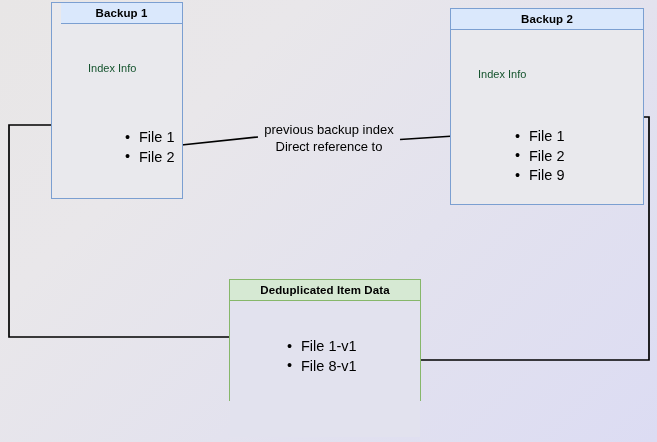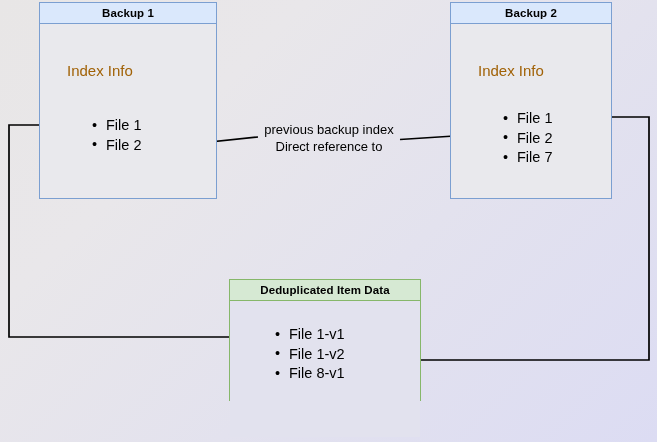--- a/index.html
+++ b/index.html
@@ -61,28 +61,28 @@
   .box.green .box-header {
     background: #d6e9d3;
     border-bottom: 1.6px solid #86b76a;
   }
   .box.green .box-body {
     background: #e2e2ee;
   }
 
   .index-label {
     position: absolute;
-    font-size: 15px;
-    color: #a16207;
+    font-size: 11px;
+    color: #14532d;
     white-space: nowrap;
   }
 
   .file-list {
     position: absolute;
-    margin: 0;
+    margin: 12px;
     padding: 0;
     list-style: none;
   }
   .file-list li {
     font-size: 14.5px;
     color: #000000;
     line-height: 19.5px;
     white-space: nowrap;
     position: relative;
     padding-left: 14px;
@@ -146,49 +146,48 @@
     <g>
       <line x1="400" y1="139.5" x2="493" y2="133.5"></line>
     </g>
 
     <g>
       <line x1="258" y1="137" x2="172" y2="146"></line>
       <polygon class="head" points="161,147.5 175,141 176,151"></polygon>
     </g>
   </svg>
 
-  <div class="box blue" style="left:39px; top:2px; width:178px; height:197px;">
+  <div class="box blue" style="left:51px; top:2px; width:132px; height:197px;padding-left:9px;">
     <div class="box-header">Backup 1</div>
     <div class="box-body" style="height:174px;">
       <div class="index-label" style="left:27px; top:38px;">Index Info</div>
       <ul class="file-list" style="left:52px; top:92px;">
         <li>File 1</li>
         <li>File 2</li>
       </ul>
     </div>
   </div>
 
-  <div class="box blue" style="left:450px; top:2px; width:162px; height:197px;">
+  <div class="box blue" style="left:450px; top:8px; width:194px; height:197px;">
     <div class="box-header">Backup 2</div>
     <div class="box-body" style="height:174px;">
       <div class="index-label" style="left:27px; top:38px;">Index Info</div>
       <ul class="file-list" style="left:52px; top:85px;">
         <li>File 1</li>
         <li>File 2</li>
-        <li>File 7</li>
+        <li>File 9</li>
       </ul>
     </div>
   </div>
 
   <div class="box green" style="left:229px; top:279px; width:192px; height:122px;">
     <div class="box-header">Deduplicated Item Data</div>
     <div class="box-body" style="height:136px;">
       <ul class="file-list" style="left:45px; top:24px;">
         <li>File 1-v1</li>
-        <li>File 1-v2</li>
         <li>File 8-v1</li>
       </ul>
     </div>
   </div>
 
   <div class="caption" style="left:249px; top:122px; width:160px;">
     <div>previous backup index</div>
     <div>Direct reference to</div>
   </div>
 

